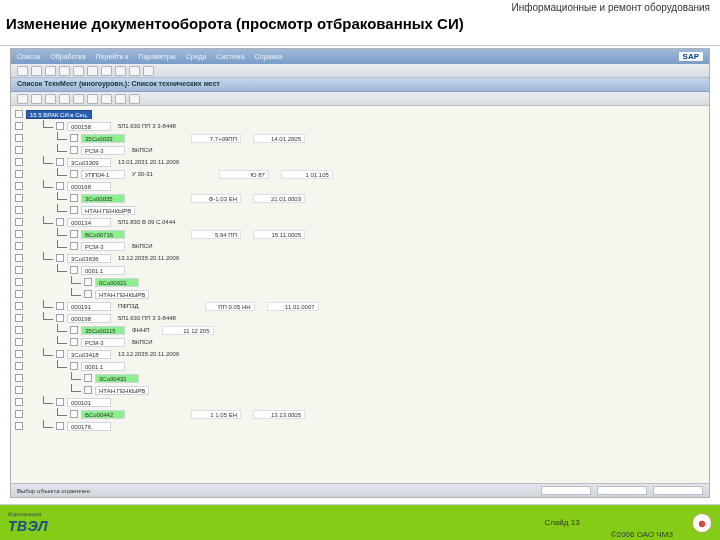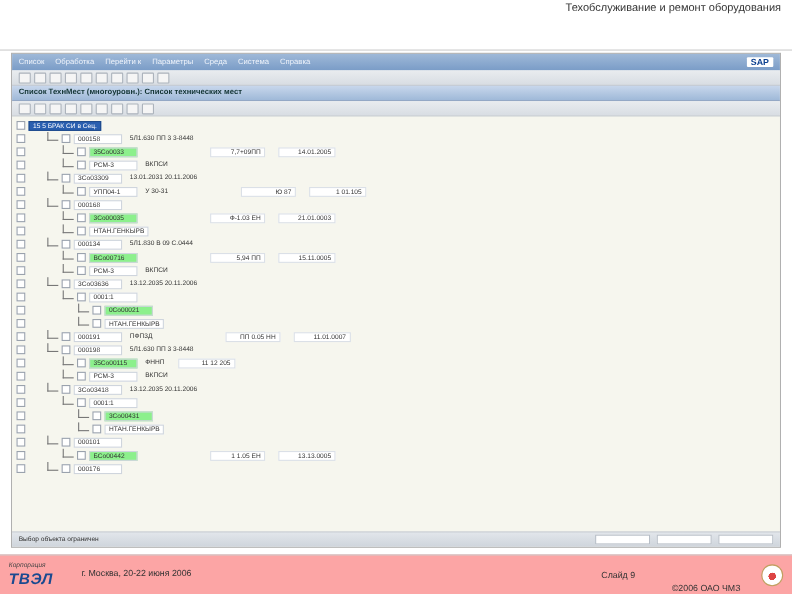--- a/index.html
+++ b/index.html
@@ -153,21 +153,21 @@
   .slide-footer {
     position: absolute;
     bottom: 0; left: 0; right: 0;
     height: 36px;
     border-top: 1px solid #ccc;
     display: flex;
     align-items: center;
     padding: 0 8px;
     font-size: 8px;
     color: #333;
-    background: #fca5a5;
+    background: #84cc16;
   }
   .logo-tvel {
     width: 58px;
     display: flex;
     flex-direction: column;
     align-items: flex-start;
     gap: 1px;
   }
   .logo-tvel .corp { font-size: 6px; color: #444; font-style: italic; }
   .logo-tvel .tvel {
@@ -184,21 +184,22 @@
     width: 20px; height: 20px;
     border: 1px solid #c0a060;
     border-radius: 50%;
     background: radial-gradient(circle at 50% 55%, #d44 25%, #fff 26%);
   }
 </style>
 </head>
 <body>
 
 <div class="slide-header">
-  <div class="section">Техобслуживание и ремонт оборудования</div>
+  <div class="section">Информационные и ремонт оборудования</div>
+  <div class="title">Изменение документооборота (просмотр отбракованных СИ)</div>
 </div>
 
 <div class="sap-shell">
   <div class="sap-menubar">
     <span>Список</span>
     <span>Обработка</span>
     <span>Перейти к</span>
     <span>Параметры</span>
     <span>Среда</span>
     <span>Система</span>
@@ -466,18 +467,17 @@
     <div class="sbox"></div>
   </div>
 </div>
 
 <div class="slide-footer">
   <div class="logo-tvel">
     <span class="corp">Корпорация</span>
     <span class="tvel">ТВЭЛ</span>
   </div>
   <div class="footer-text">
-    <div>г. Москва, 20-22 июня 2006</div>
-  </div>
-  <div class="footer-slide">Слайд 9</div>
+  </div>
+  <div class="footer-slide">Слайд 13</div>
   <div class="footer-copy">©2006 ОАО ЧМЗ</div>
   <div class="mini-logo"></div>
 </div>
 
 </body></html>

